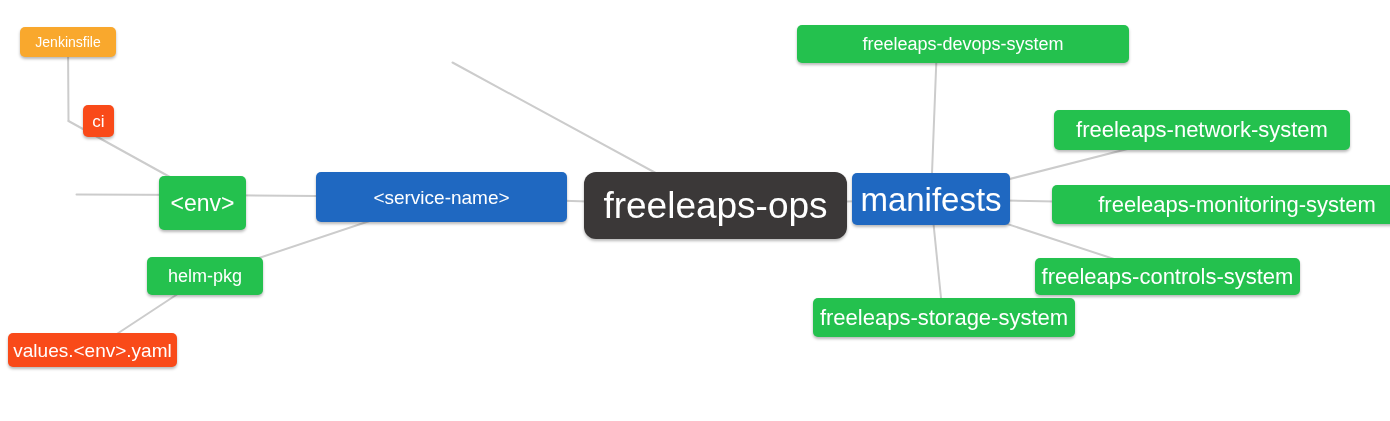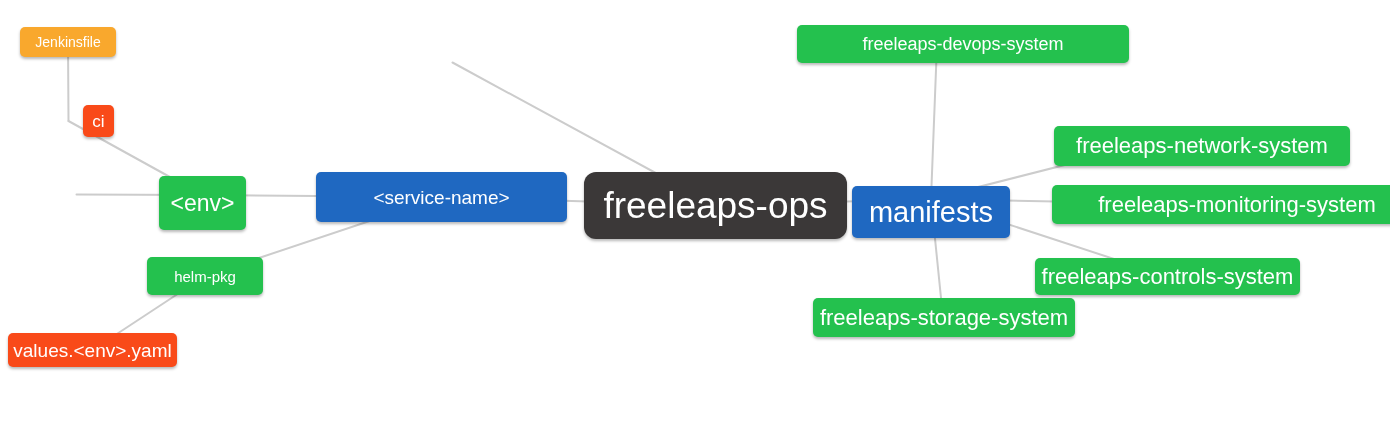--- a/index.html
+++ b/index.html
@@ -59,34 +59,34 @@
       <line x1="931" y1="199" x2="944" y2="327.5" stroke="#cccccc" stroke-width="2" stroke-linecap="round"></line>
     </svg>
 
   <div class="node c-amber" style="left:20px; top:27px; width:96px; height:30px; font-size:14px;">Jenkinsfile</div>
 
   <div class="node c-red" style="left:71px; top:105px; width:31px; height:32px; font-size:17px;margin-left:12px;">ci</div>
 
 
   <div class="node c-green" style="left:159px; top:176px; width:87px; height:54px; font-size:23px;">&lt;env&gt;</div>
 
-  <div class="node c-green" style="left:147px; top:257px; width:116px; height:38px; font-size:15px;">helm-pkg</div>
+  <div class="node c-green" style="left:147px; top:257px; width:116px; height:38px; font-size:18px;">helm-pkg</div>
 
   <div class="node c-red" style="left:8px; top:333px; width:169px; height:34px; font-size:19px;">values.&lt;env&gt;.yaml</div>
 
 
   <div class="node c-blue" style="left:316px; top:172px; width:251px; height:50px; font-size:19px;">&lt;service-name&gt;</div>
 
   <div class="node c-dark" style="left:584px; top:172px; width:263px; height:67px; font-size:37px;">freeleaps-ops</div>
 
-  <div class="node c-blue" style="left:852px; top:186px; width:158px; height:52px; font-size:29px;">manifests</div>
+  <div class="node c-blue" style="left:852px; top:173px; width:158px; height:52px; font-size:33px;">manifests</div>
 
   <div class="node c-green" style="left:797px; top:25px; width:332px; height:38px; font-size:18px;">freeleaps-devops-system</div>
 
-  <div class="node c-green" style="left:1054px; top:126px; width:296px; height:40px; font-size:22px;">freeleaps-network-system</div>
+  <div class="node c-green" style="left:1054px; top:110px; width:296px; height:40px; font-size:22px;">freeleaps-network-system</div>
 
   <div class="node c-green" style="left:1052px; top:185px; width:370px; height:39px; font-size:22px;">freeleaps-monitoring-system</div>
 
   <div class="node c-green" style="left:1035px; top:258px; width:265px; height:37px; font-size:22px;">freeleaps-controls-system</div>
 
   <div class="node c-green" style="left:813px; top:298px; width:262px; height:39px; font-size:22px;">freeleaps-storage-system</div>
 
 </div>
 
 </body></html>

